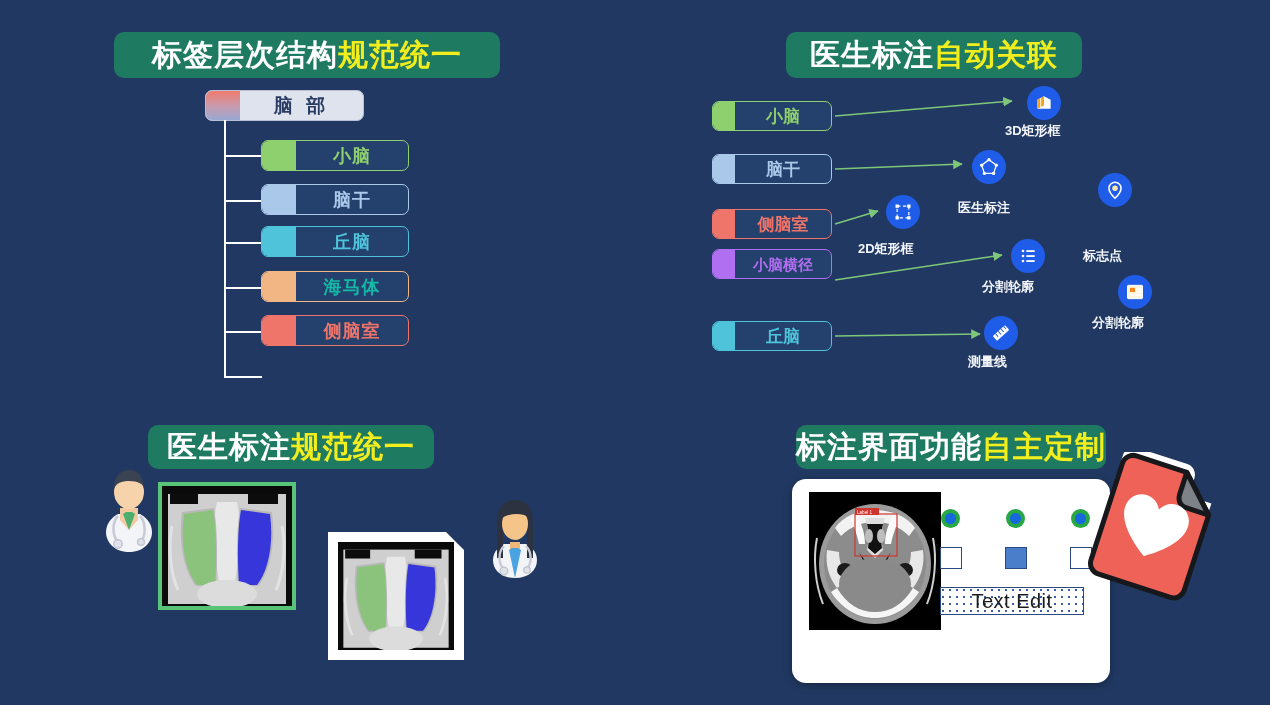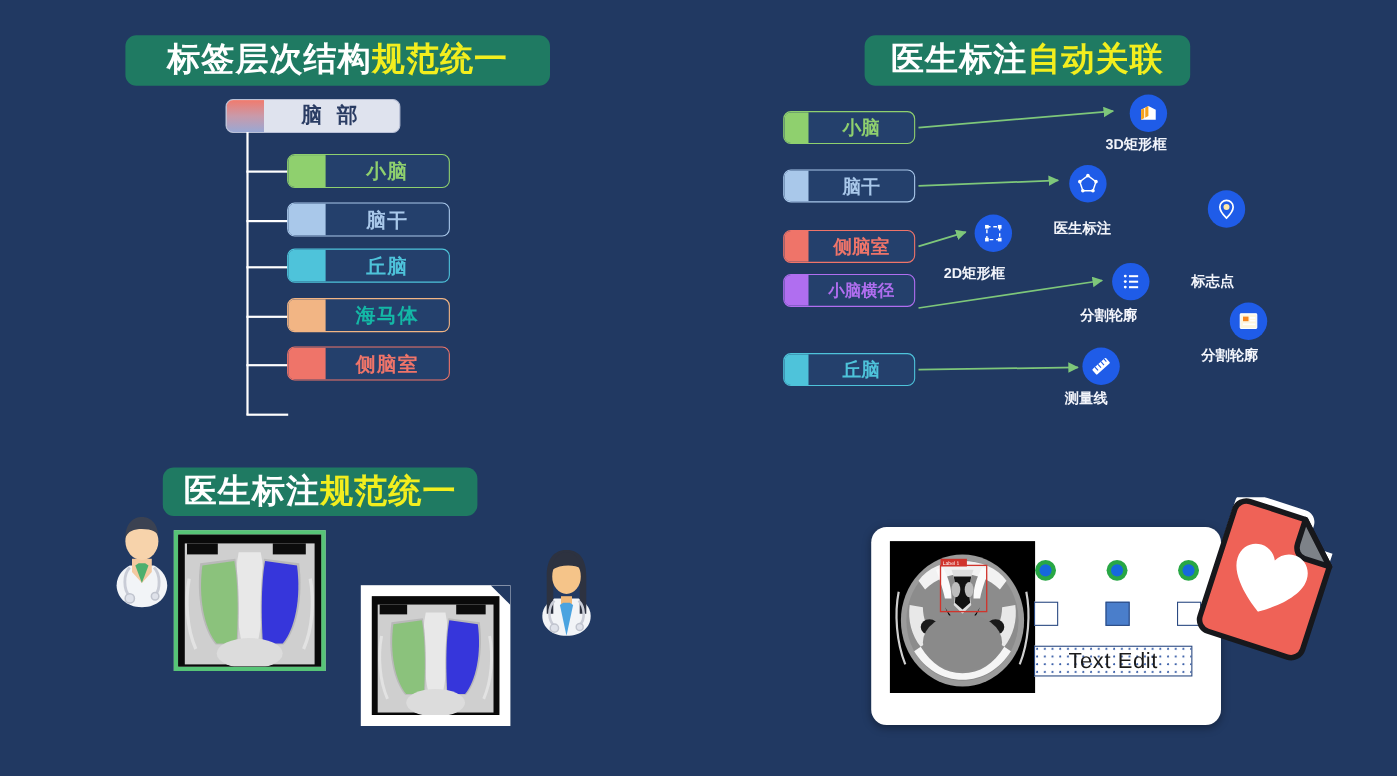--- a/index.html
+++ b/index.html
@@ -317,22 +317,26 @@
         <path d="M110 26 C114 56 108 86 96 100 L76 100 C74 70 75 40 78 22 Z" fill="#b9b9b9"></path>
         <path d="M22 28 C18 58 24 86 35 99 L53 99 C55 68 54 40 51 24 Z" fill="#7dc46a" opacity=".78"></path>
         <path d="M108 28 C112 58 106 86 95 99 L77 99 C75 68 76 40 79 24 Z" fill="#1f1fe0" opacity=".85"></path>
         <path d="M10 40 C6 60 8 86 16 104" fill="none" stroke="#e2e2e2" stroke-width="3"></path>
         <path d="M120 40 C124 60 122 86 114 104" fill="none" stroke="#e2e2e2" stroke-width="3"></path>
         <ellipse cx="65" cy="108" rx="30" ry="14" fill="#dcdcdc"></ellipse>
       </svg>
     </div>
   </div>
 
-
-  <div class="wcard" style="left:792px;top:479px;width:318px;height:180px;">
+  <div class="banner" style="left:796px;top:425px;width:310px;height:44px;">
+    <span>标注界面功能</span>
+      <span class="hl">自主定制</span>
+  </div>
+
+  <div class="wcard" style="left:792px;top:479px;width:318px;height:204px;">
 
     <div style="position:absolute;left:17px;top:13px;width:132px;height:138px;background:#000;overflow:hidden;">
       <svg width="132" height="138" viewBox="0 0 132 138">
         <rect width="132" height="138" fill="#000"></rect>
         <ellipse cx="66" cy="72" rx="56" ry="60" fill="#9b9b9b"></ellipse>
         <ellipse cx="66" cy="72" rx="51" ry="55" fill="#8c8c8c"></ellipse>
         <path d="M26 36 C34 24 50 18 66 18 C82 18 98 24 106 36 L100 44 C90 34 78 30 66 30 C54 30 42 34 32 44 Z" fill="#f2f2f2"></path>
         <path d="M48 24 C54 34 56 44 56 52 L50 52 C48 42 44 32 42 26 Z" fill="#fafafa"></path>
         <path d="M84 24 C78 34 76 44 76 52 L82 52 C84 42 88 32 90 26 Z" fill="#fafafa"></path>
         <path d="M56 26 C60 36 60 50 58 58 L66 66 L74 58 C72 50 72 36 76 26 Z" fill="#dedede"></path>

